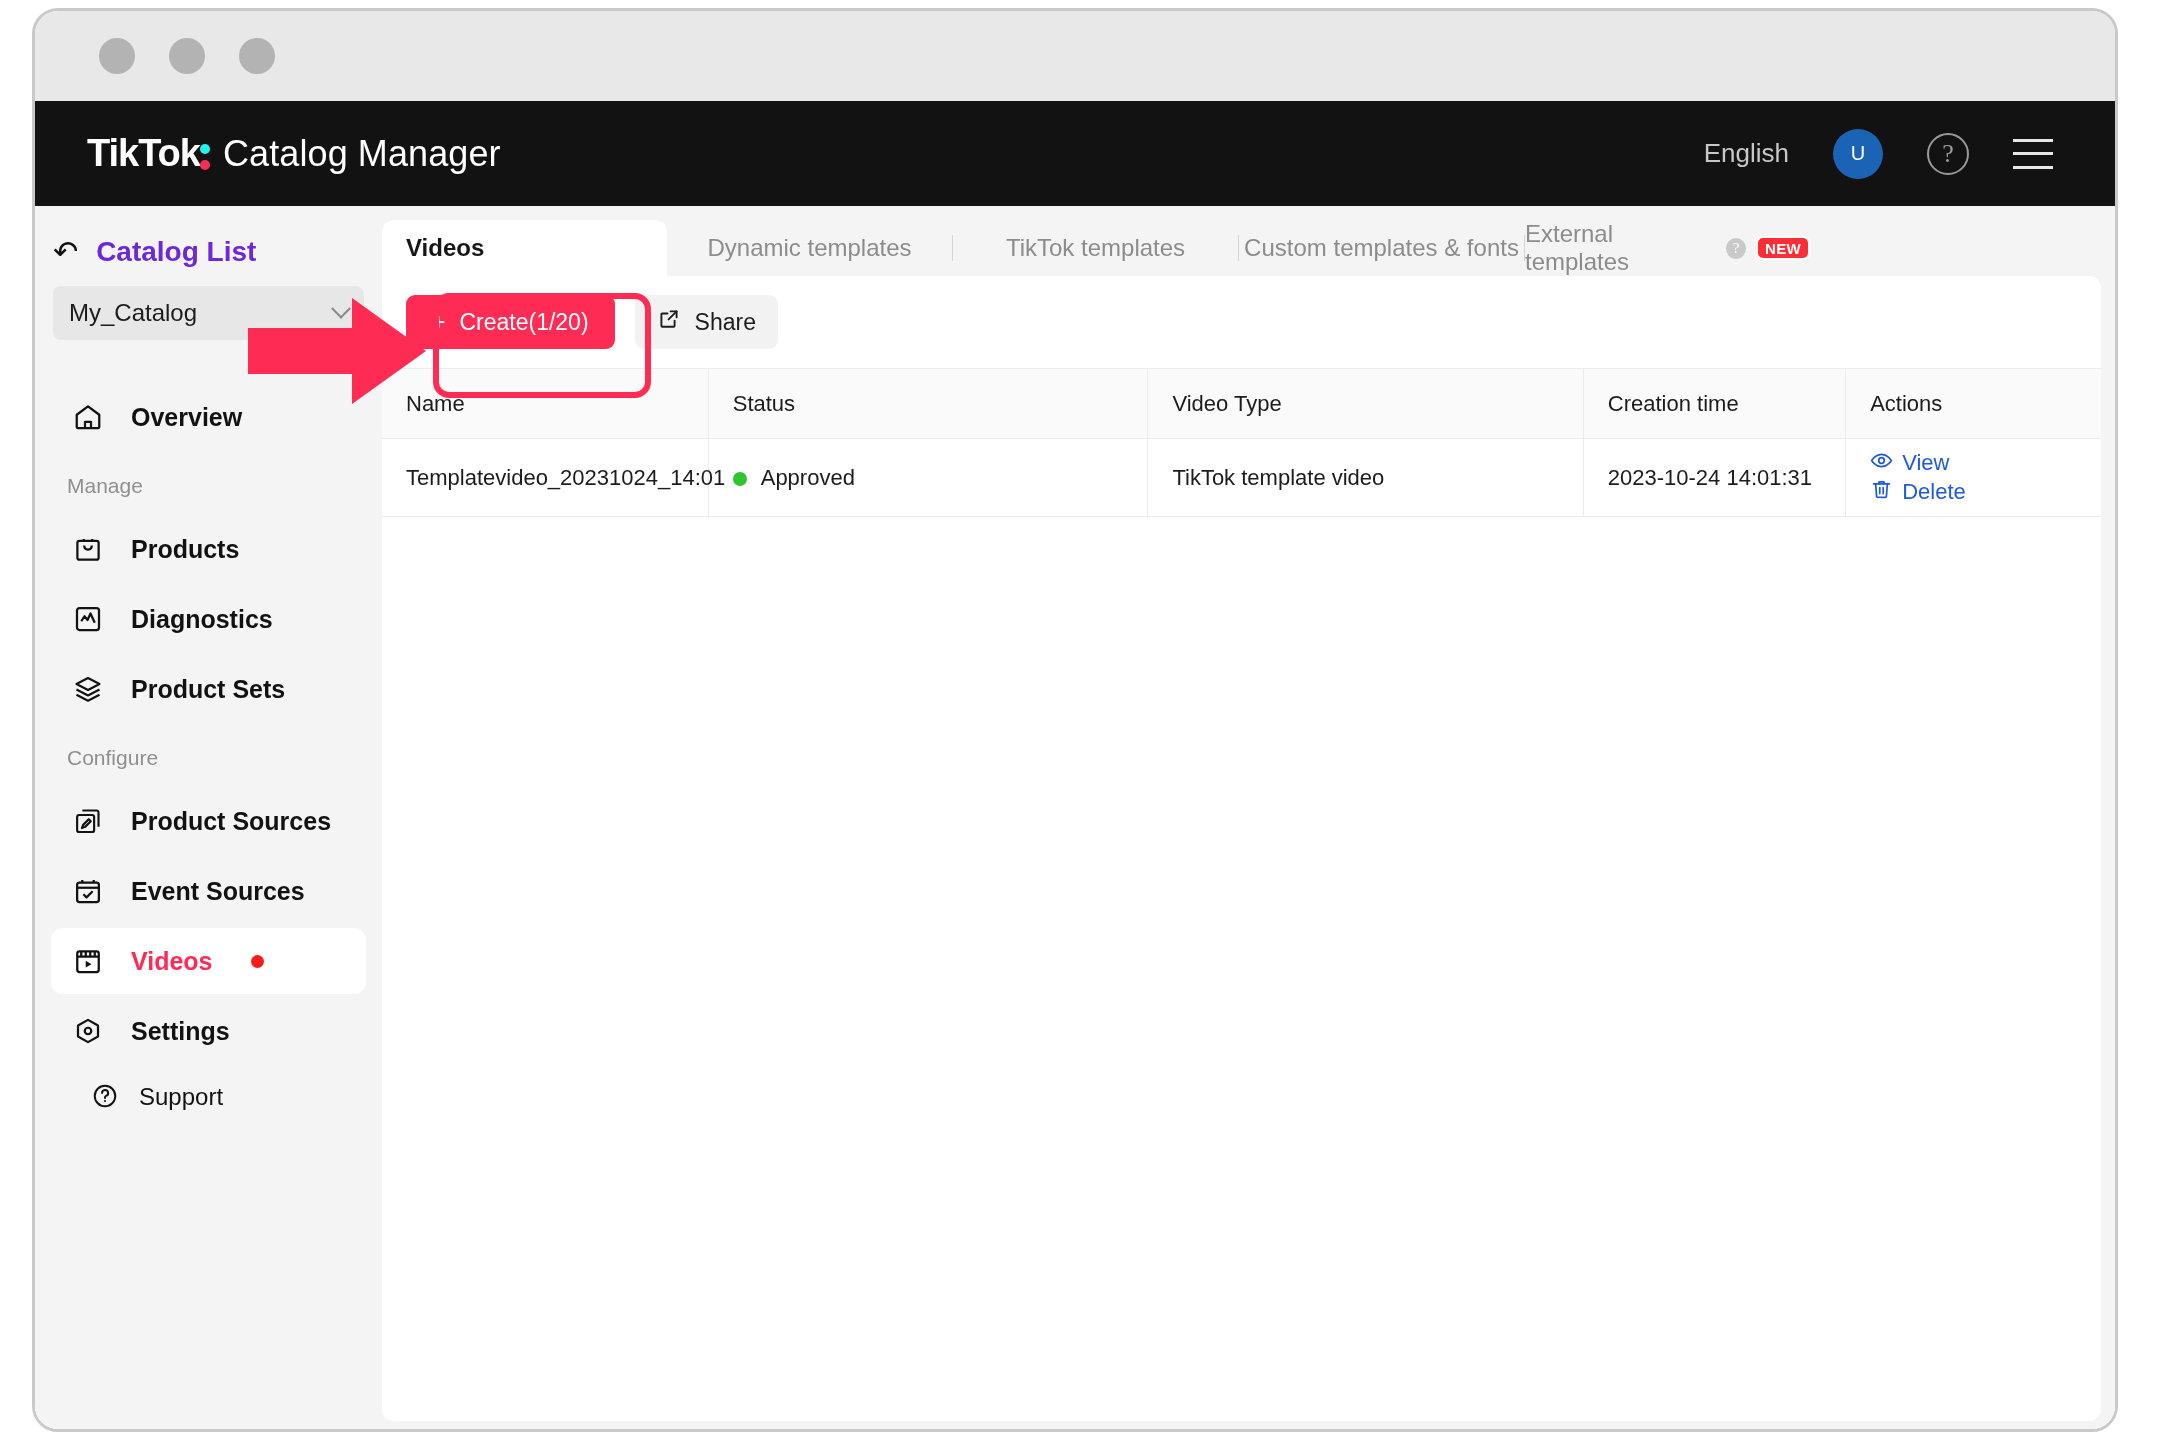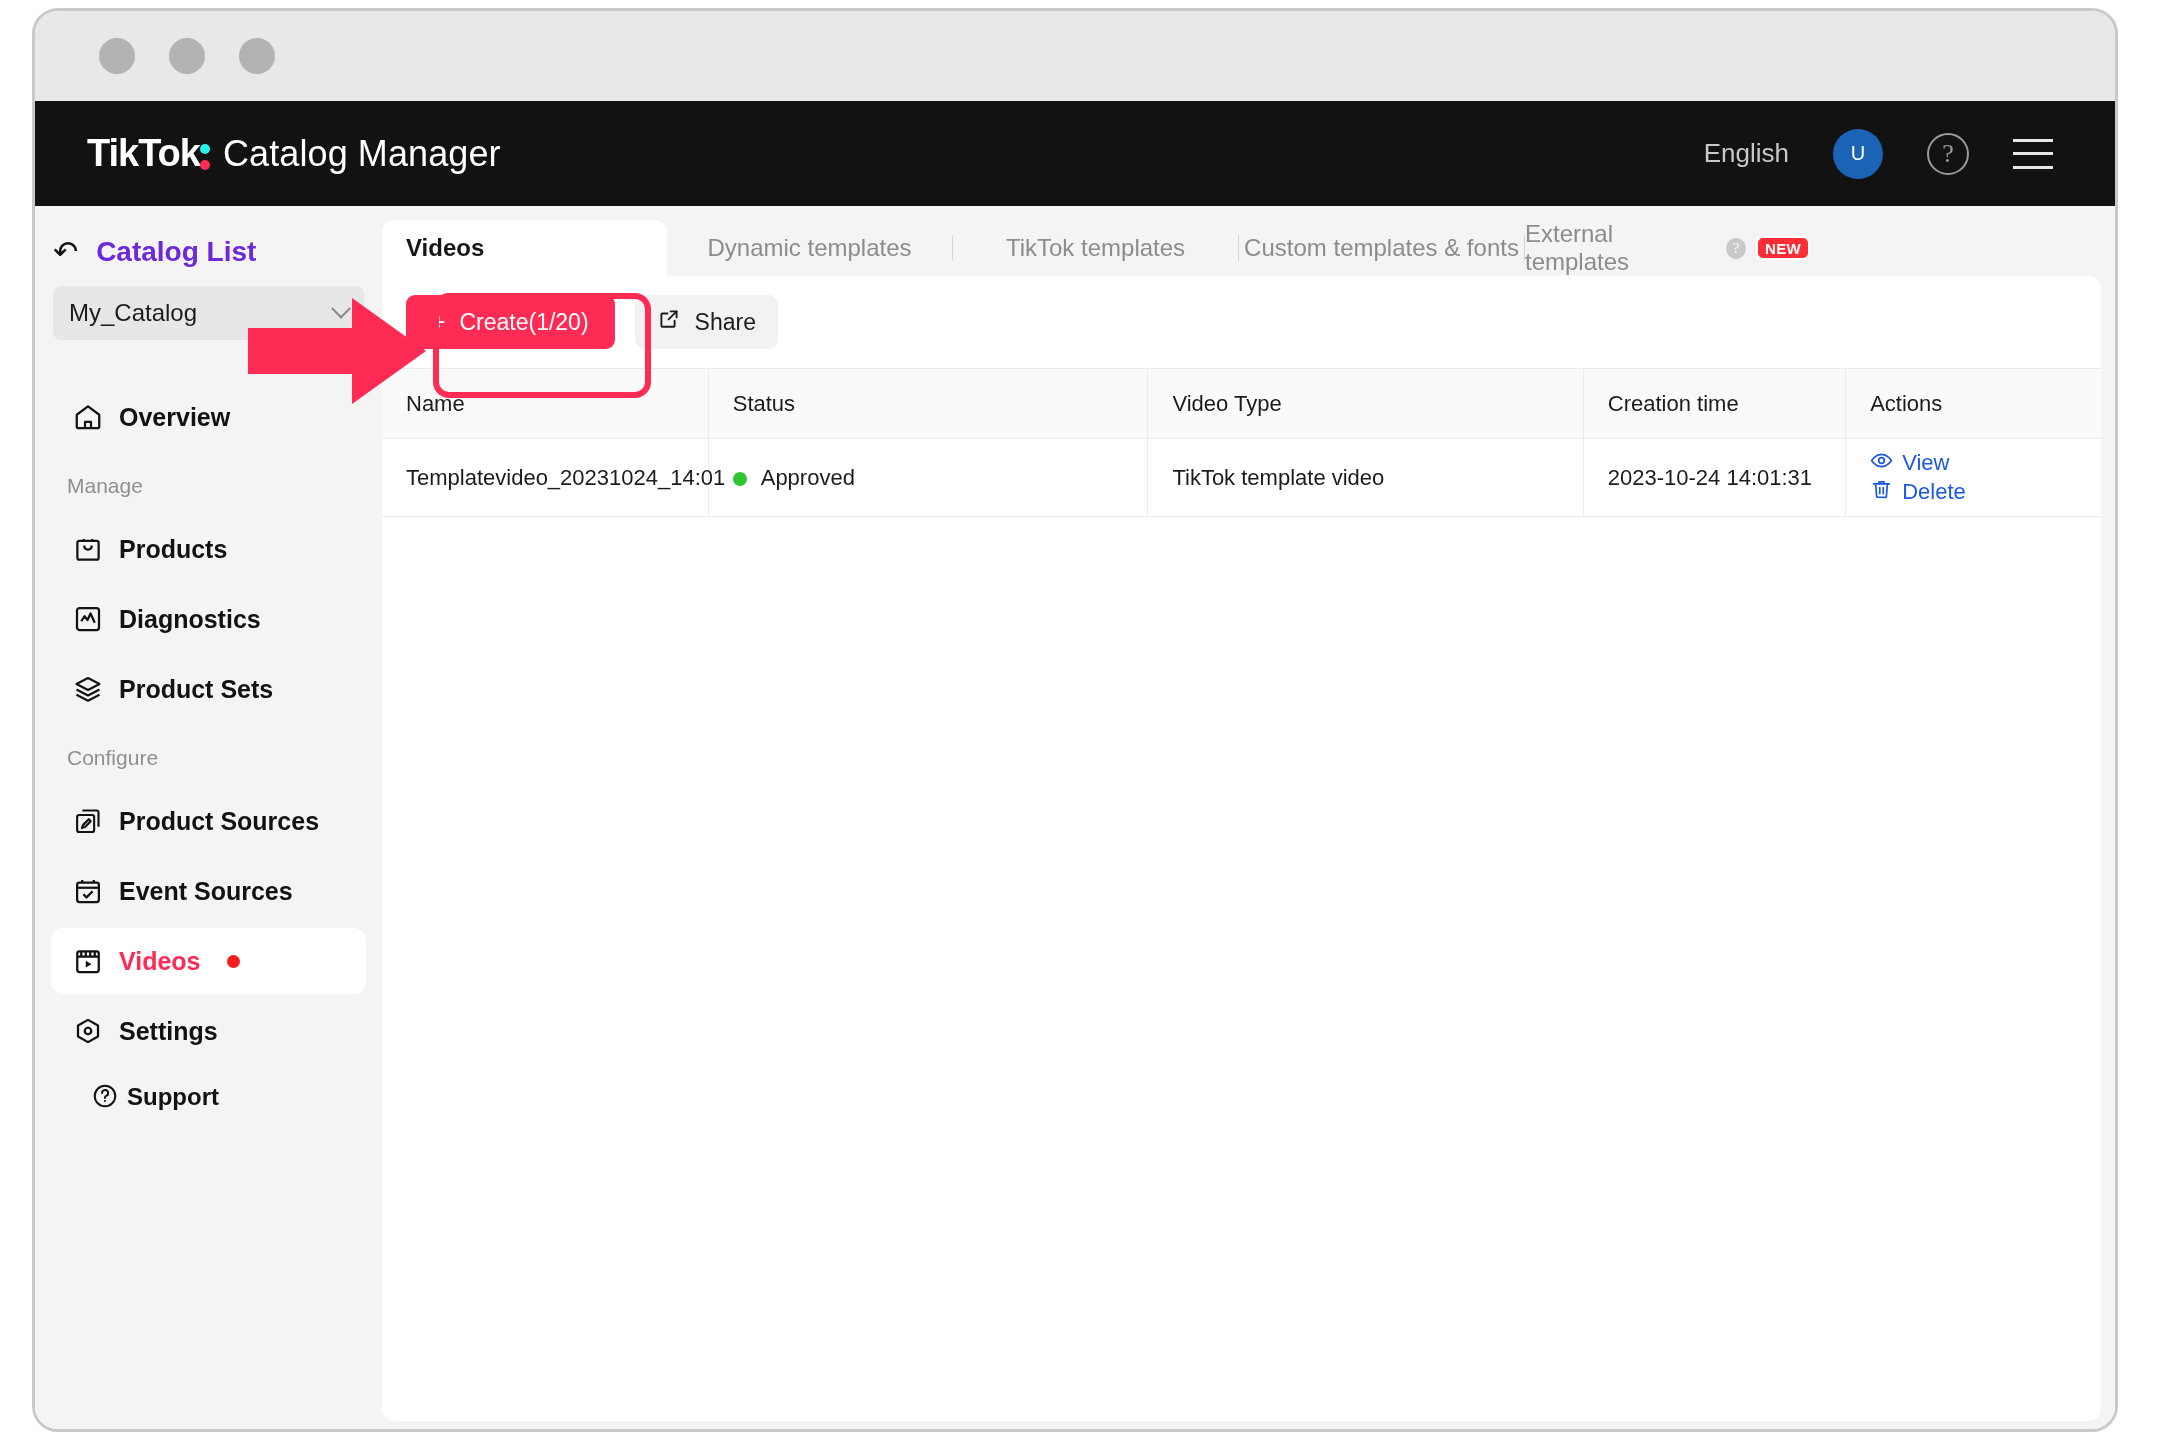--- a/index.html
+++ b/index.html
@@ -182,21 +182,21 @@
 
   .nav { margin-top: 44px; }
   .nav-section {
     font-size: 21px;
     color: #8f8f8f;
     padding: 20px 0 14px 32px;
   }
   .nav-item {
     display: flex;
     align-items: center;
-    gap: 16px;
+    gap: 28px;
     height: 66px;
     margin: 4px 16px;
     padding-left: 22px;
     border-radius: 12px;
     font-size: 25px;
     color: #121212;
     font-weight: bold;
   }
   .nav-item.active {
     background: #ffffff;
@@ -204,24 +204,24 @@
   }
   .nav-item .ico { width: 30px; height: 30px; display:block; flex: 0 0 30px; }
   .nav-item .ico svg { display:block; }
   .dot-badge {
     width: 13px; height: 13px;
     border-radius: 50%;
     background: #f61c1c;
     margin-left: 10px;
   }
   .nav-item.support {
-    font-weight: bold;
+    font-weight: normal;
     font-size: 24px;
     padding-left: 40px;
-    gap: 6px;
+    gap: 18px;
     height: 58px;
   }
 
   
   .main {
     flex: 1;
     background: #f4f4f4;
     padding: 14px 14px 14px 0;
     display: flex;
     flex-direction: column;

